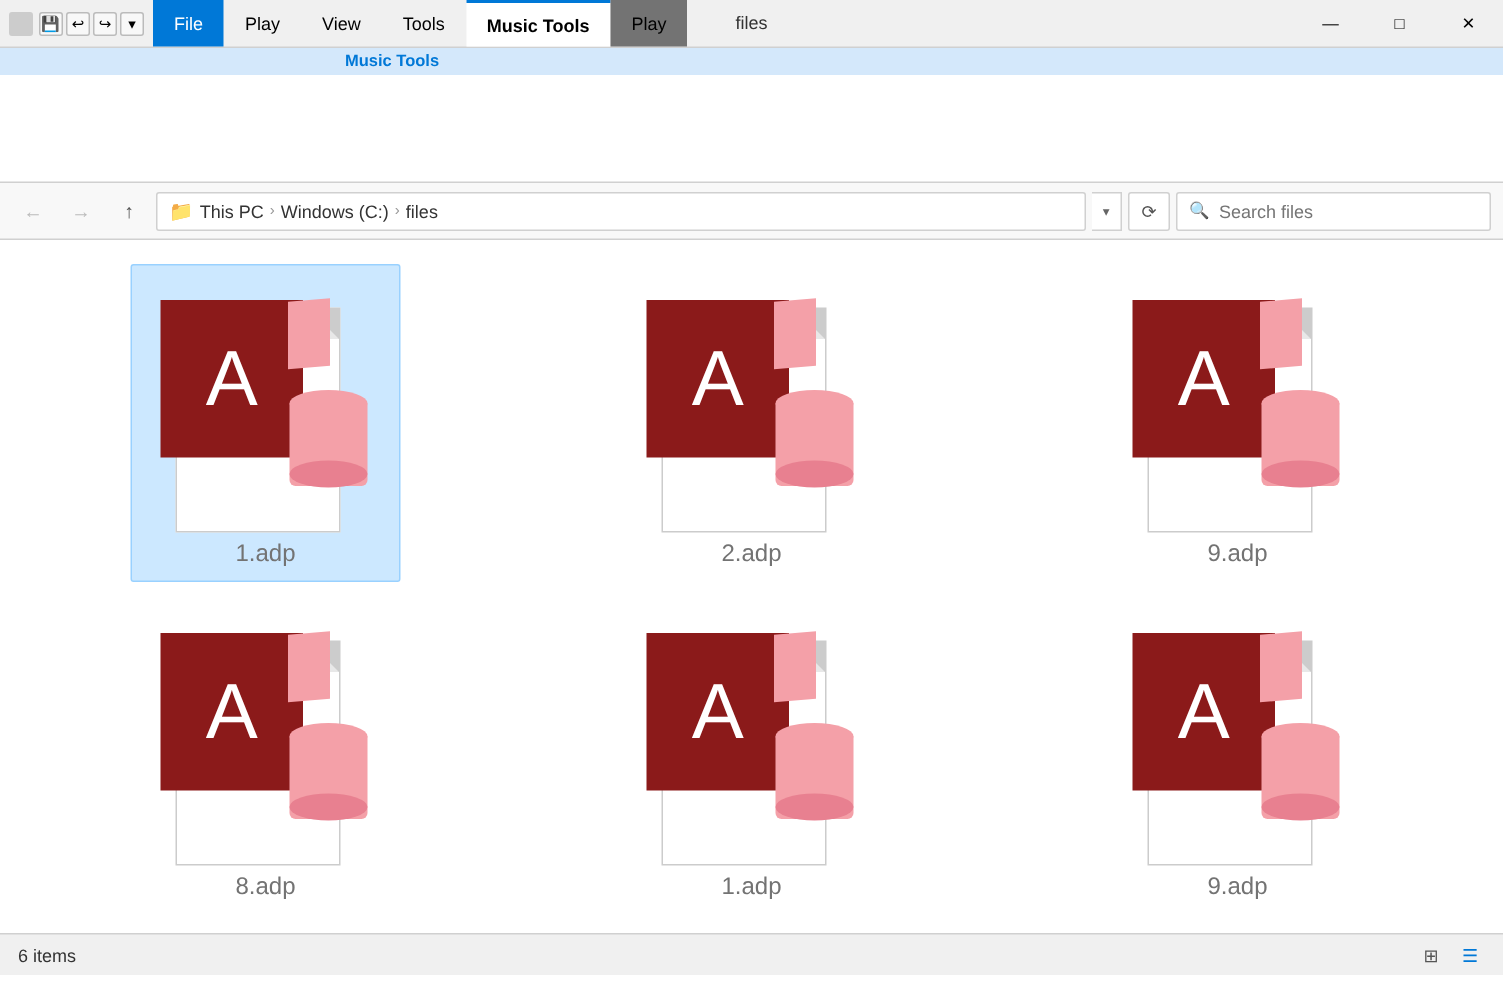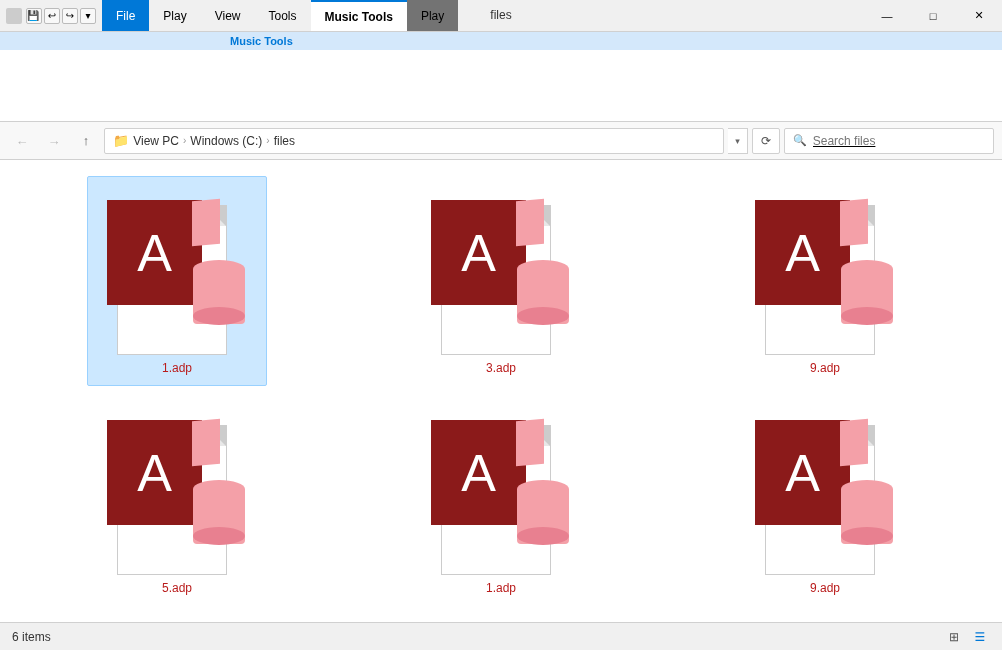--- a/index.html
+++ b/index.html
@@ -155,21 +155,21 @@
       width: 210px;
       border: 1px solid #d0d0d0;
       background: white;
       display: flex;
       align-items: center;
       padding: 0 8px;
       border-radius: 2px;
       gap: 6px;
     }
     .search-box input {
-      border: none; outline: none; font-size: 12px; width: 100%; background: transparent; text-decoration: underline;
+      border: none; outline: none; font-size: 12px; width: 100%; background: transparent;
     }
     .search-icon { color: #666; font-size: 11px; }
 
     
     .main-content {
       display: flex;
       height: calc(668px - 32px - 90px - 18px - 38px - 28px);
       background: #fff;
     }
 
@@ -293,22 +293,22 @@
       width: 52px;
       height: 18px;
       background: #e88090;
       border-radius: 50%;
       position: absolute;
       bottom: 0;
       left: 0;
     }
 
     .file-label {
-      font-size: 12px;
-      color: #b91c1c;
+      font-size: 16px;
+      color: #737373;
       text-align: center;
       margin-top: 6px;
     }
 
     
     .status-bar {
       height: 28px;
       background: #f0f0f0;
       border-top: 1px solid #d0d0d0;
       display: flex;
@@ -370,21 +370,21 @@
   
 </div>
 
 <div class="address-bar">
   <button class="nav-btn disabled">←</button>
   <button class="nav-btn disabled">→</button>
   <button class="nav-btn">↑</button>
 
   <div class="address-path">
     <span class="folder-icon">📁</span>
-    <span class="crumb">View PC</span>
+    <span class="crumb">This PC</span>
     <span class="sep">›</span>
     <span class="crumb">Windows (C:)</span>
     <span class="sep">›</span>
     <span class="crumb">files</span>
   </div>
   <div class="address-dropdown">▾</div>
   <div class="refresh-btn">⟳</div>
 
   <div class="search-box">
     <span class="search-icon">🔍</span>
@@ -427,21 +427,21 @@
         <div class="access-logo">
           <span class="access-logo-letter">A</span>
           <div class="access-logo-fold"></div>
         </div>
         <div class="db-cylinder">
           <div class="db-top"></div>
           <div class="db-body"></div>
           <div class="db-bottom-ellipse"></div>
         </div>
       </div>
-      <div class="file-label">3.adp</div>
+      <div class="file-label">2.adp</div>
     </div>
 
     <div class="file-item">
       <div class="adp-icon">
         <div class="doc-page">
           <div class="doc-page-fold"></div>
           <div class="doc-page-corner"></div>
         </div>
         <div class="access-logo">
           <span class="access-logo-letter">A</span>
@@ -465,21 +465,21 @@
         <div class="access-logo">
           <span class="access-logo-letter">A</span>
           <div class="access-logo-fold"></div>
         </div>
         <div class="db-cylinder">
           <div class="db-top"></div>
           <div class="db-body"></div>
           <div class="db-bottom-ellipse"></div>
         </div>
       </div>
-      <div class="file-label">5.adp</div>
+      <div class="file-label">8.adp</div>
     </div>
 
     <div class="file-item">
       <div class="adp-icon">
         <div class="doc-page">
           <div class="doc-page-fold"></div>
           <div class="doc-page-corner"></div>
         </div>
         <div class="access-logo">
           <span class="access-logo-letter">A</span>

